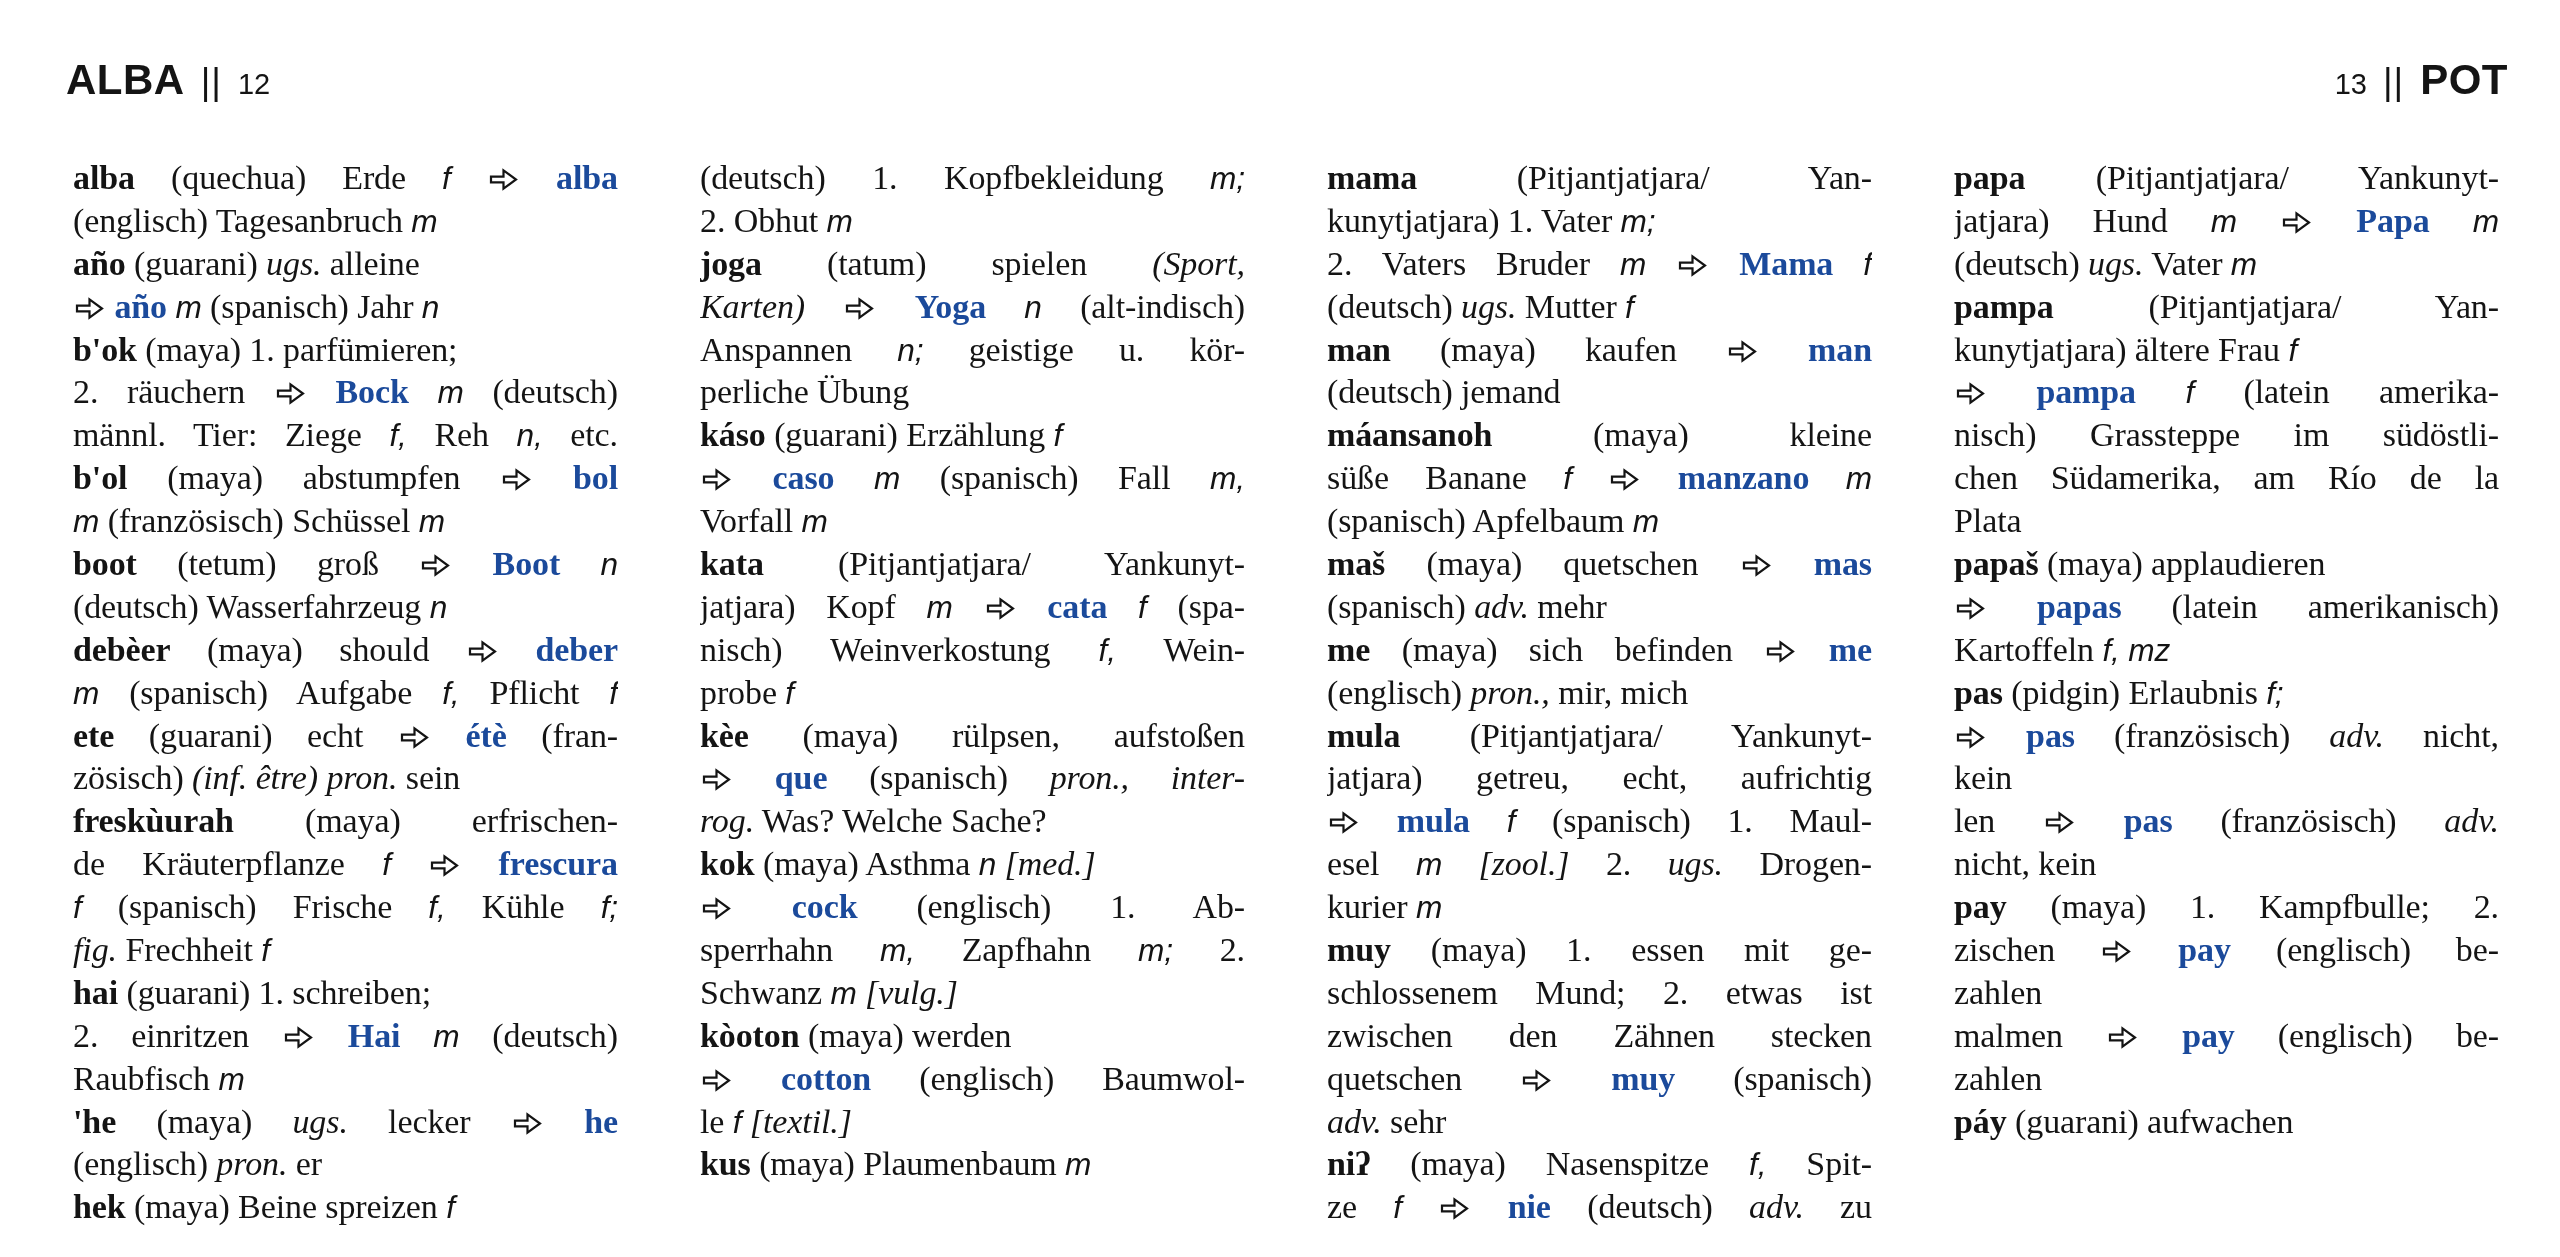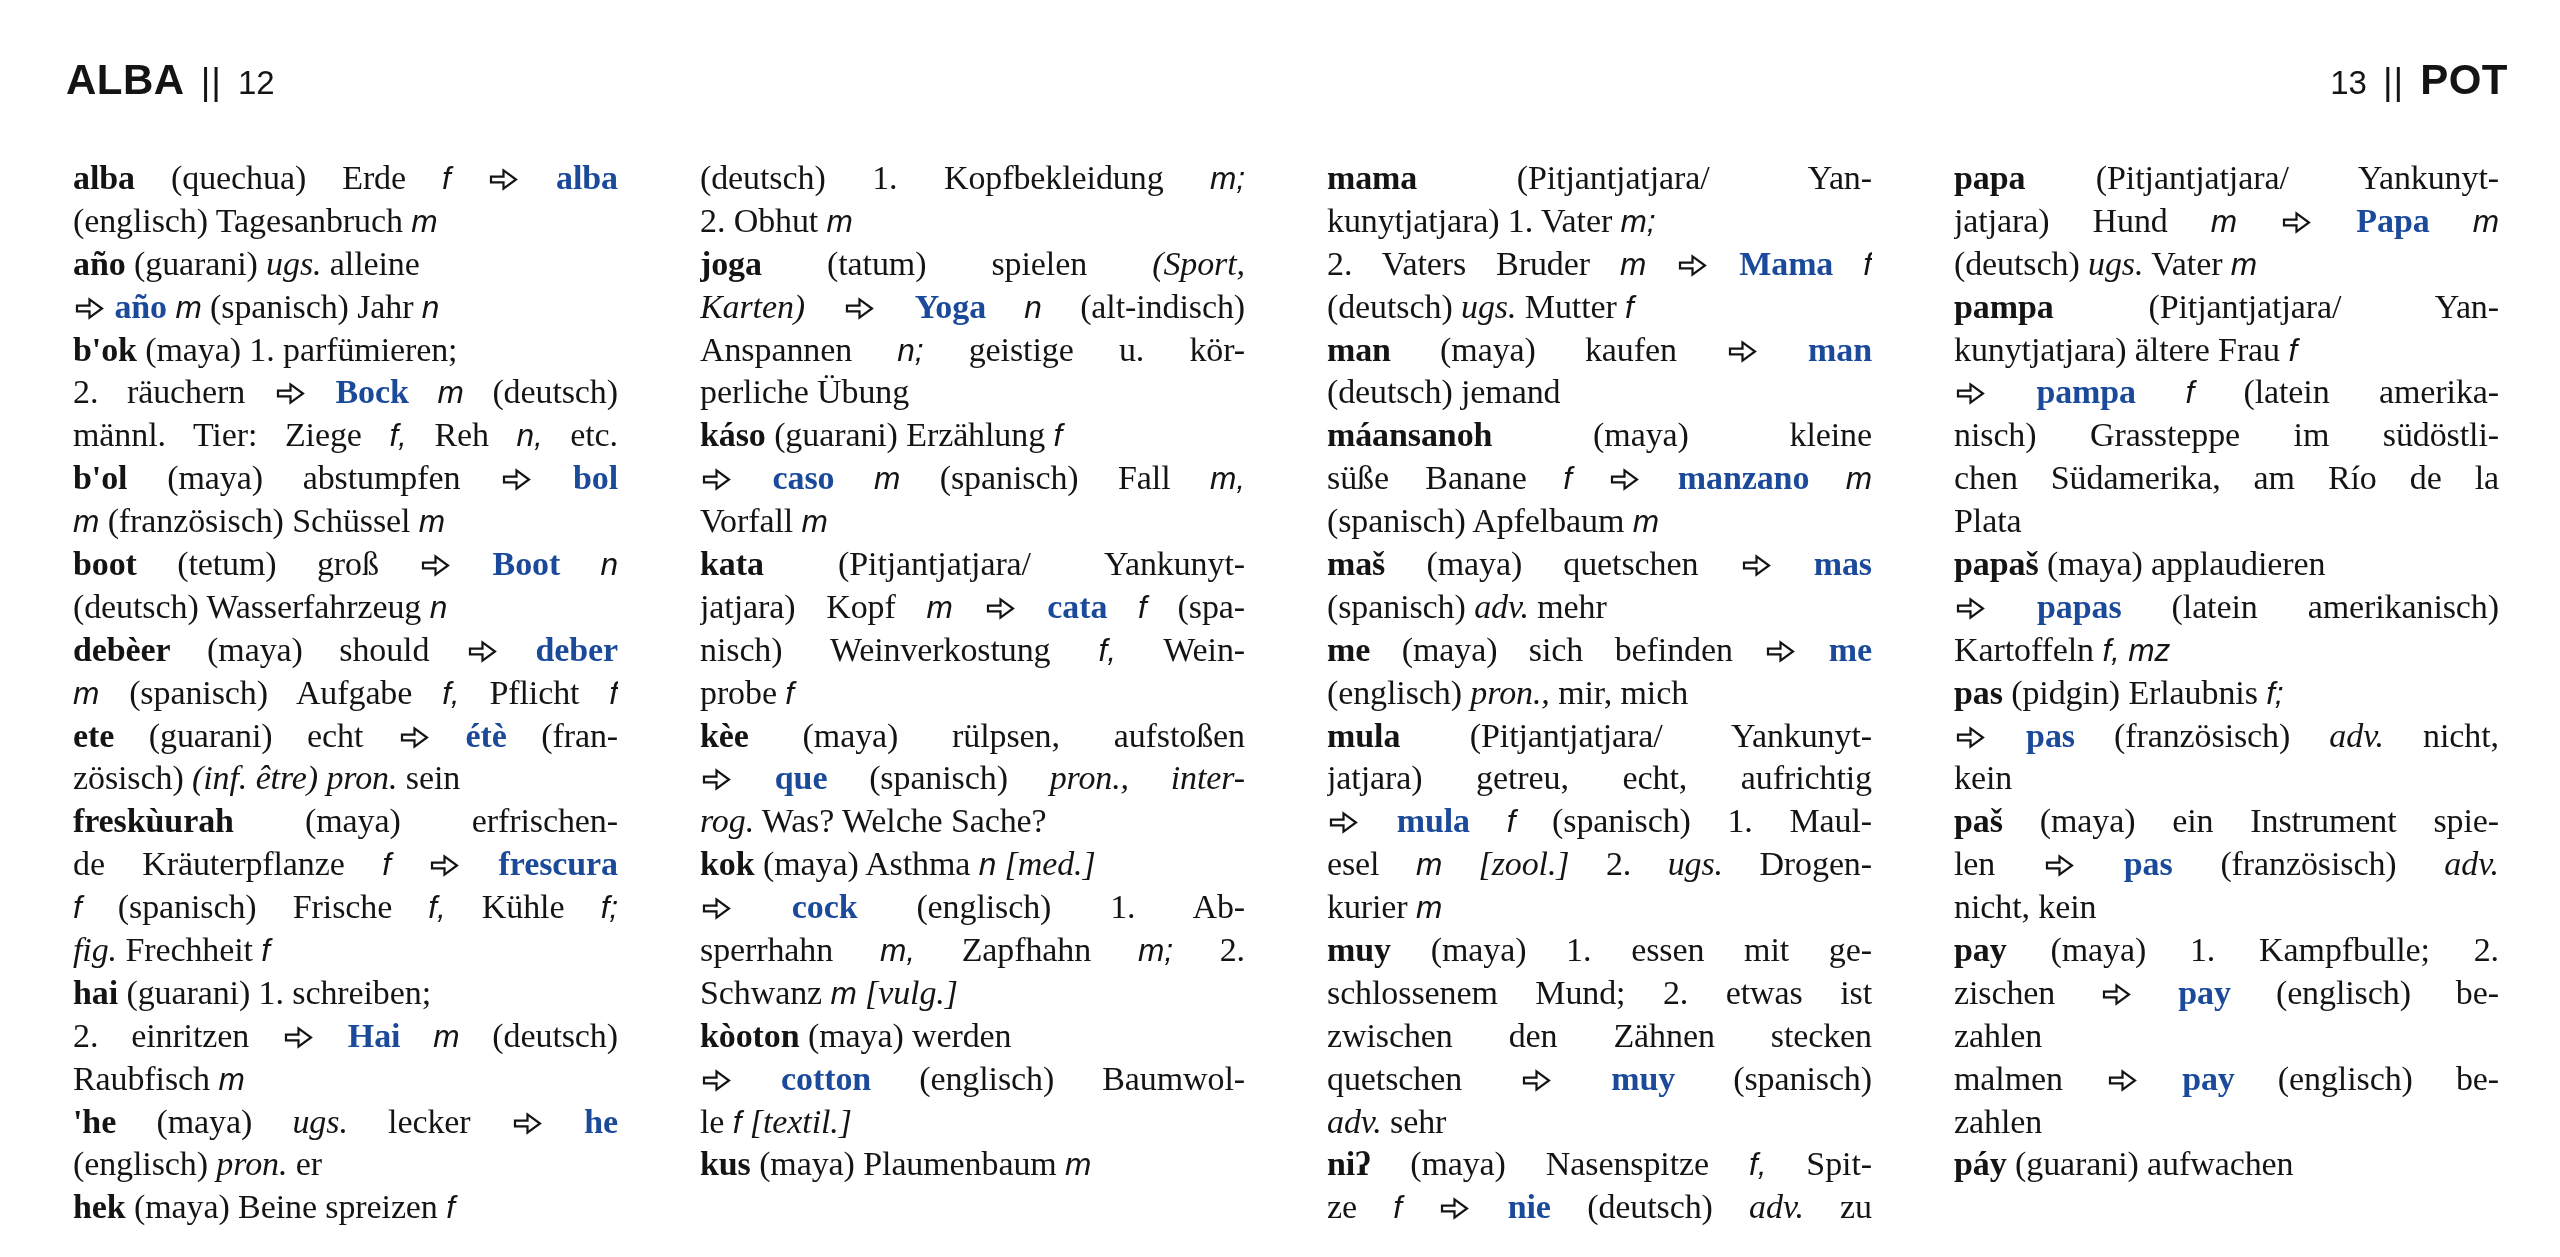--- a/index.html
+++ b/index.html
@@ -9,21 +9,21 @@
     font-family:"Liberation Serif","DejaVu Serif","DejaVu Sans",serif;
   }
   .header{
     position:absolute;top:56px;left:66px;right:52px;
     display:flex;justify-content:space-between;align-items:baseline;
     font-family:"Liberation Sans","DejaVu Sans",sans-serif;
   }
   .head-group{display:flex;align-items:baseline}
   .guide-word{font-weight:700;font-size:42px;letter-spacing:.5px}
   .head-sep{font-size:37px;font-weight:400;margin:0 16px;letter-spacing:1px}
-  .page-num{font-size:33px;font-weight:400}
+  .page-num{font-size:29px;font-weight:400}
   .columns{
     position:absolute;top:157px;left:66px;
     display:flex;gap:82px;margin-left:7px;
   }
   .col{width:545px;font-size:34px;line-height:42.9px}
   .line{height:42.9px;overflow:hidden;text-align:left;letter-spacing:-0.1px}
   .line.just{text-align:justify;text-align-last:justify}
   .h{font-weight:700}
   .r{font-weight:700;color:var(--ref-color,#1b4a9b)}
   .i{font-style:italic}
@@ -199,21 +199,20 @@
         <div class="line"><span class="h">papaš</span><span class="t"> (maya) applaudieren</span></div>
         <div class="line just"><span class="arr"><svg viewBox="0 0 30 26">
               <polygon points="2,10 15,10 15,3.5 28,13 15,22.5 15,16 2,16" fill="#ffffff" stroke="#141414" stroke-width="2.3" stroke-linejoin="miter"></polygon>
             </svg></span><span class="t"> </span><span class="r">papas</span><span class="t"> (latein amerikanisch)</span></div>
         <div class="line"><span class="t">Kartoffeln </span><span class="g">f,</span><span class="t"> </span><span class="g">mz</span></div>
         <div class="line"><span class="h">pas</span><span class="t"> (pidgin) Erlaubnis </span><span class="g">f;</span></div>
         <div class="line just"><span class="arr"><svg viewBox="0 0 30 26">
               <polygon points="2,10 15,10 15,3.5 28,13 15,22.5 15,16 2,16" fill="#ffffff" stroke="#141414" stroke-width="2.3" stroke-linejoin="miter"></polygon>
             </svg></span><span class="t"> </span><span class="r">pas</span><span class="t"> (französisch) </span><span class="i">adv.</span><span class="t"> nicht,</span></div>
         <div class="line"><span class="t">kein</span></div>
-        <div class="line just"><span class="h">paš</span><span class="t"> (maya) ein Instrument spie-</span></div>
         <div class="line just"><span class="t">len </span><span class="arr"><svg viewBox="0 0 30 26">
               <polygon points="2,10 15,10 15,3.5 28,13 15,22.5 15,16 2,16" fill="#ffffff" stroke="#141414" stroke-width="2.3" stroke-linejoin="miter"></polygon>
             </svg></span><span class="t"> </span><span class="r">pas</span><span class="t"> (französisch) </span><span class="i">adv.</span></div>
         <div class="line"><span class="t">nicht, kein</span></div>
         <div class="line just"><span class="h">pay</span><span class="t"> (maya) 1. Kampfbulle; 2.</span></div>
         <div class="line just"><span class="t">zischen </span><span class="arr"><svg viewBox="0 0 30 26">
               <polygon points="2,10 15,10 15,3.5 28,13 15,22.5 15,16 2,16" fill="#ffffff" stroke="#141414" stroke-width="2.3" stroke-linejoin="miter"></polygon>
             </svg></span><span class="t"> </span><span class="r">pay</span><span class="t"> (englisch) be-</span></div>
         <div class="line"><span class="t">zahlen</span></div>
         <div class="line just"><span class="t">malmen </span><span class="arr"><svg viewBox="0 0 30 26">

